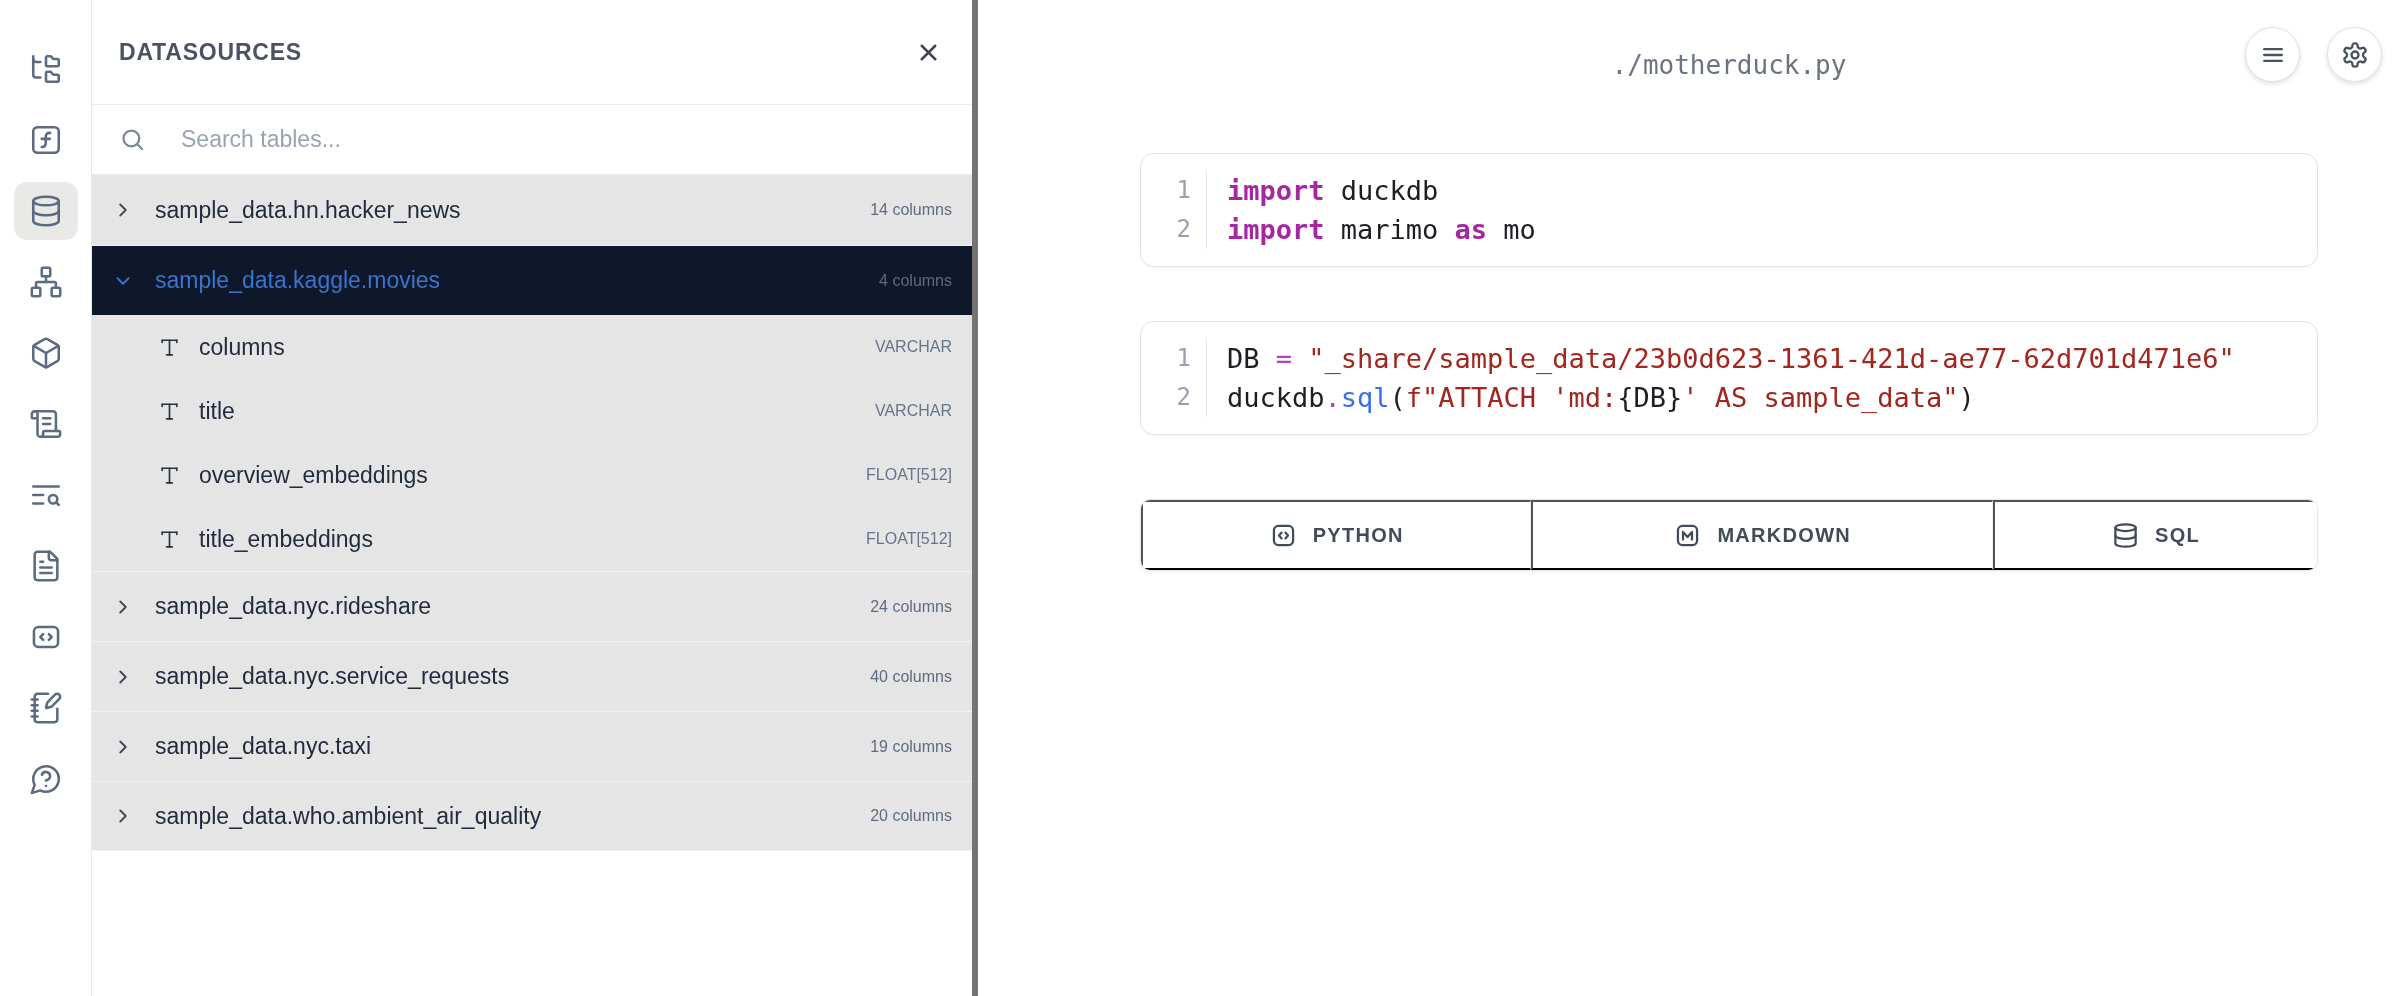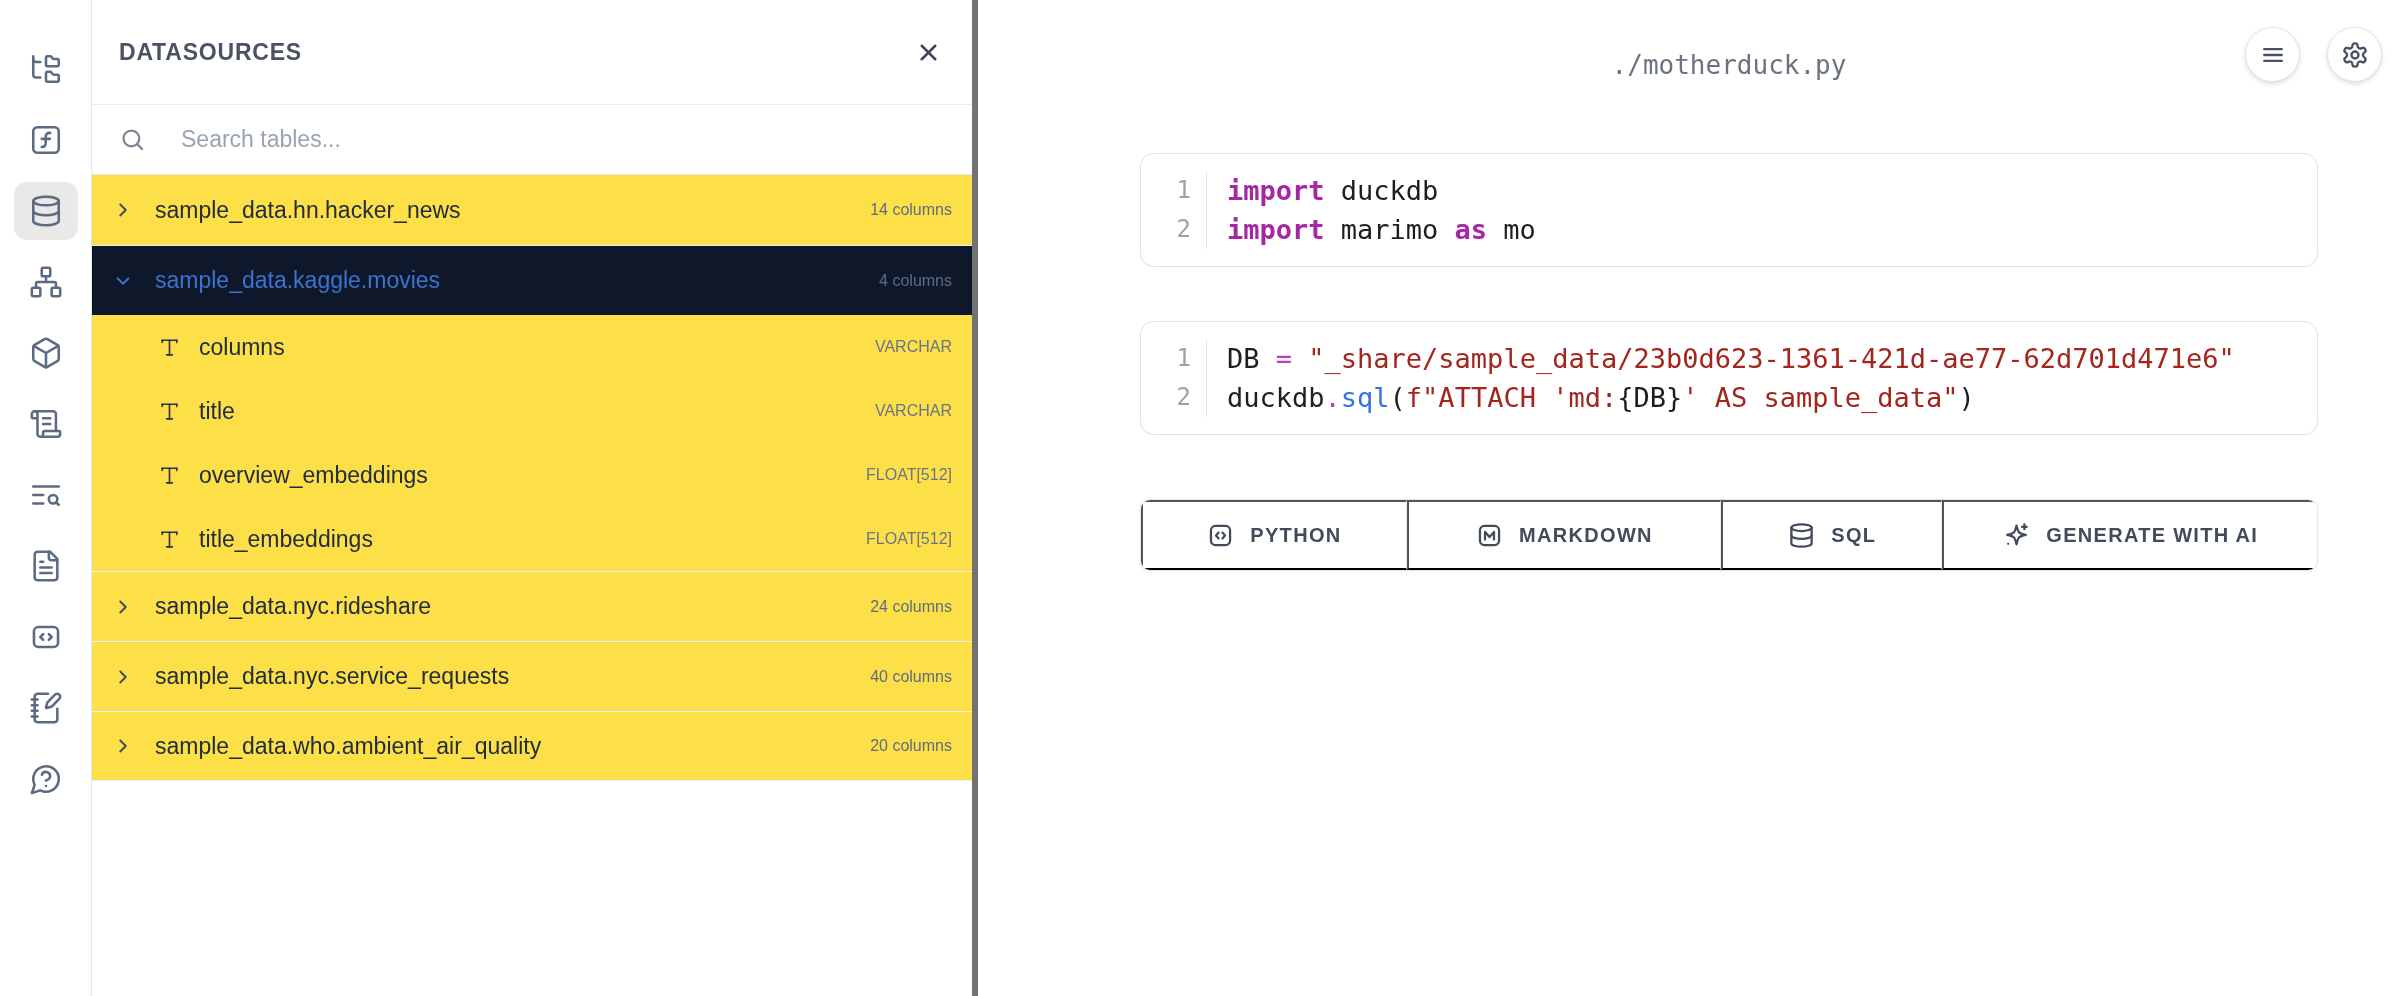--- a/index.html
+++ b/index.html
@@ -22,21 +22,21 @@
   .panel-title { font-size:23px; font-weight:bold; color:#4a5364; letter-spacing:.8px; }
   .icon-btn { background:none; border:none; color:#3e4554; cursor:pointer; display:flex; align-items:center; }
   .icon-btn svg { width:27px; height:27px; }
   .search-row { height:70px; flex:none; display:flex; align-items:center; gap:35px; padding:0 27px;
                 border-bottom:1px solid #e9edf2; color:#7d8694; }
   .search-row svg { width:27px; height:27px; flex:none; }
   .search-input { flex:1; border:none; outline:none; font-size:23px; color:#232c3d;
                   font-family:"Liberation Sans", sans-serif; background:transparent; }
   .search-input::placeholder { color:#9aa3b2; }
   .rows { flex:1; overflow:hidden; }
-  .row { display:flex; align-items:center; height:70px; padding:0 20px; cursor:pointer; background:#fde047; }
+  .row { display:flex; align-items:center; height:70px; padding:0 20px; cursor:pointer; background:#e5e5e5; }
   .row.table { border-top:1px solid #edf1f6; }
   .rows .row.table:first-child { border-top:none; }
   .row.table:last-child { border-bottom:1px solid #edf1f6; }
   .row .chev { width:24px; height:24px; color:#3f4756; display:flex; align-items:center; }
   .row .chev svg { width:22px; height:22px; }
   .row .name { margin-left:19px; font-size:23px; color:#232c3d; }
   .row .meta { margin-left:auto; font-size:16px; color:#5f6b80; }
   .row.selected { background:#0f172a; }
   .row.selected .name, .row.selected .chev { color:#3b74cf; }
   .row.column { height:64px; padding-left:65px; border:none; }
@@ -322,20 +322,31 @@
           <span class="meta">40 columns</span>
         </div>
         <div class="row table">
           <span class="chev">
             <span style="display:flex">
               <svg viewBox="0 0 24 24" fill="none" stroke="currentColor" stroke-width="2" stroke-linecap="round" stroke-linejoin="round">
                 <path d="m9 6 6 6-6 6"></path>
               </svg>
             </span>
           </span>
+          <span class="name">sample_data.nyc.taxi</span>
+          <span class="meta">19 columns</span>
+        </div>
+        <div class="row table">
+          <span class="chev">
+            <span style="display:flex">
+              <svg viewBox="0 0 24 24" fill="none" stroke="currentColor" stroke-width="2" stroke-linecap="round" stroke-linejoin="round">
+                <path d="m9 6 6 6-6 6"></path>
+              </svg>
+            </span>
+          </span>
           <span class="name">sample_data.who.ambient_air_quality</span>
           <span class="meta">20 columns</span>
         </div>
       </div>
   </section>
 
   <main class="main">
     <div class="top-actions">
       <button class="circle-btn" id="menu-btn">
           <span style="display:flex">
@@ -396,27 +407,16 @@
           <button class="add-btn">
             <span style="display:flex">
               <svg viewBox="0 0 24 24" fill="none" stroke="currentColor" stroke-width="2" stroke-linecap="round" stroke-linejoin="round">
                 <ellipse cx="12" cy="5" rx="9" ry="3"></ellipse>
                 <path d="M3 5v14a9 3 0 0 0 18 0V5"></path>
                 <path d="M3 12a9 3 0 0 0 18 0"></path>
               </svg>
             </span>
             <span>SQL</span>
           </button>
-          <button class="add-btn">
-            <span style="display:flex">
-              <svg viewBox="0 0 24 24" fill="none" stroke="currentColor" stroke-width="2" stroke-linecap="round" stroke-linejoin="round">
-                <path d="M12 3.2c.7 3.1 1.5 5.2 2.3 6 .8.8 2.9 1.6 6 2.3-3.1.7-5.2 1.5-6 2.3-.8.8-1.6 2.9-2.3 6-.7-3.1-1.5-5.2-2.3-6-.8-.8-2.9-1.6-6-2.3 3.1-.7 5.2-1.5 6-2.3.8-.8 1.6-2.9 2.3-6Z"></path>
-                <path d="M19 2.2v4.2"></path>
-                <path d="M16.9 4.3h4.2"></path>
-                <path d="M4.6 19.4h.01"></path>
-              </svg>
-            </span>
-            <span>GENERATE WITH AI</span>
-          </button>
         </div>
     </div>
   </main>
 </div>
 
 </body></html>

